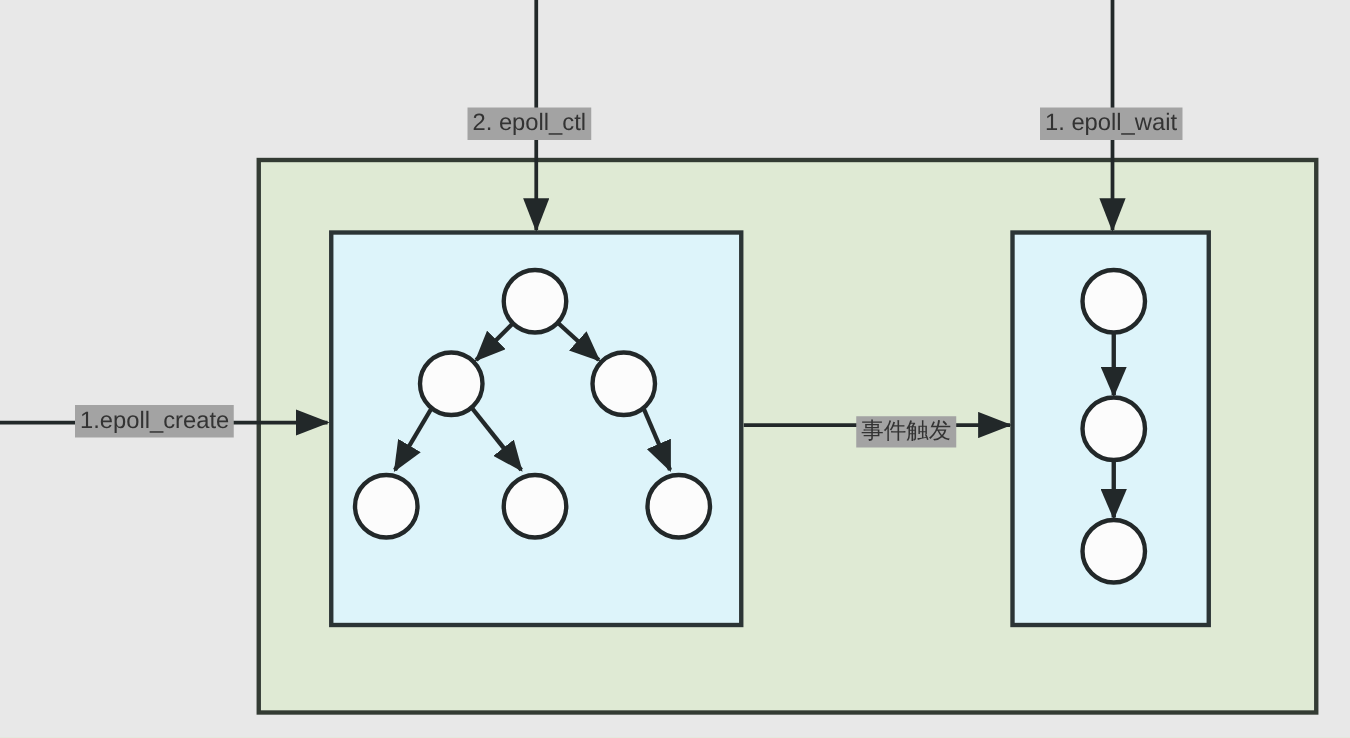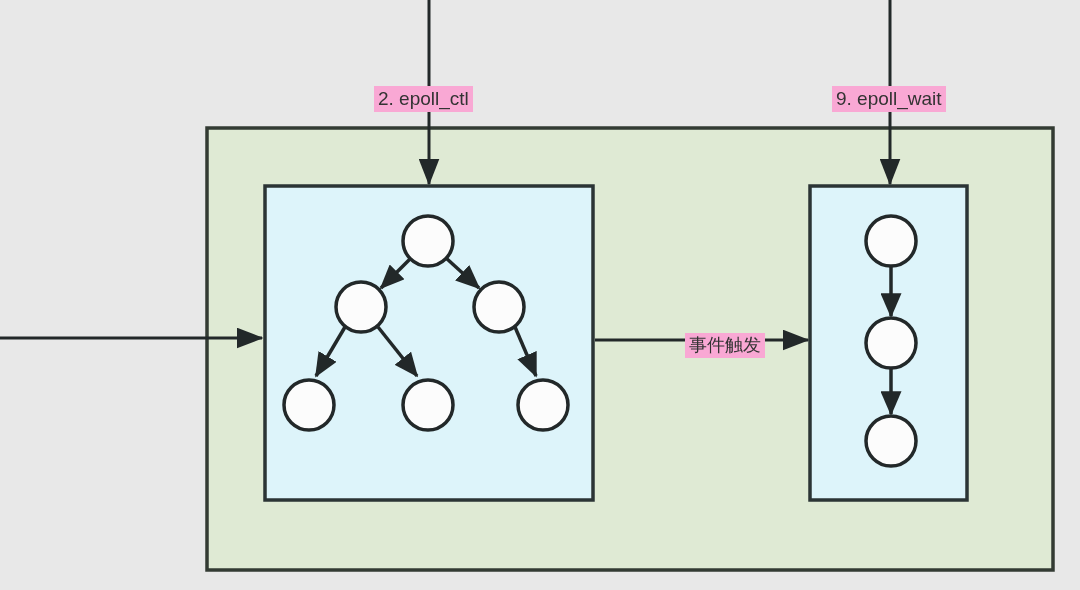--- a/index.html
+++ b/index.html
@@ -21,21 +21,21 @@
     height: 590px;
   }
   #diagram-svg {
     position: absolute;
     left: 0; top: 0;
     width: 1080px;
     height: 590px;
   }
   .label {
     position: absolute;
-    background: #f9a8d4;
+    background: #a3a3a3;
     color: #333333;
     font-size: 19px;
     line-height: 1.15;
     white-space: nowrap;
     padding: 2px 4px;
     font-family: "Liberation Sans", sans-serif;
   }
   .label-cn {
     font-family: "DejaVu Sans", sans-serif;
     font-size: 18px;
@@ -98,18 +98,19 @@
 
     <g>
       <circle cx="891" cy="241" r="25" fill="#fcfcfc" stroke="#222829" stroke-width="3.5"></circle>
       <circle cx="891" cy="343" r="25" fill="#fcfcfc" stroke="#222829" stroke-width="3.5"></circle>
       <circle cx="891" cy="441" r="25" fill="#fcfcfc" stroke="#222829" stroke-width="3.5"></circle>
     </g>
   </svg>
 
   <div class="label" id="label-epoll-ctl">2. epoll_ctl</div>
 
-  <div class="label" id="label-epoll-wait">9. epoll_wait</div>
+  <div class="label" id="label-epoll-wait">1. epoll_wait</div>
 
+  <div class="label" id="label-epoll-create">1.epoll_create</div>
 
   <div class="label label-cn" id="label-event-trigger">事件触发</div>
 
 </div>
 
 </body></html>

